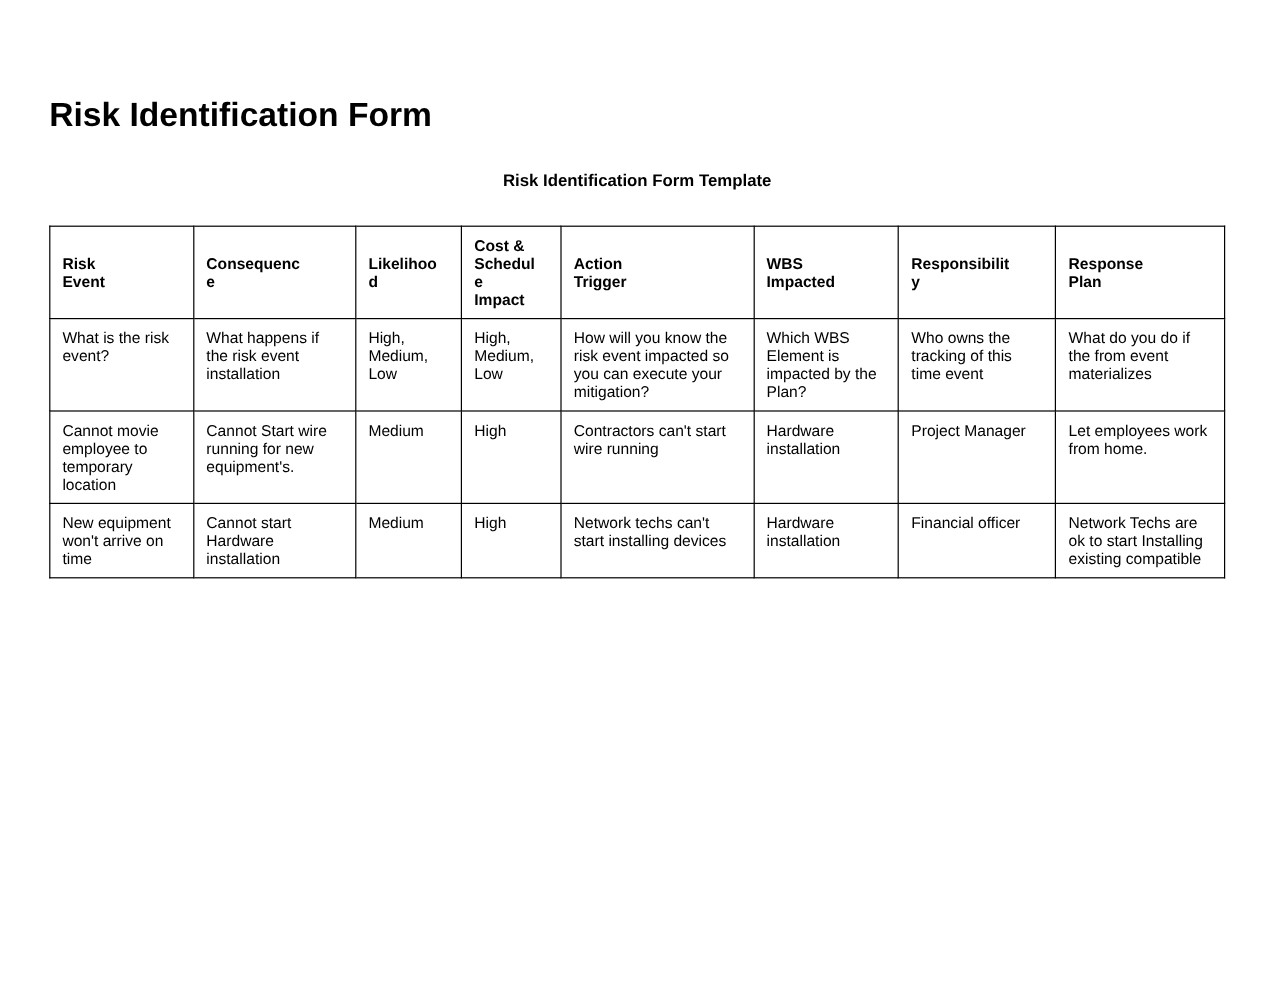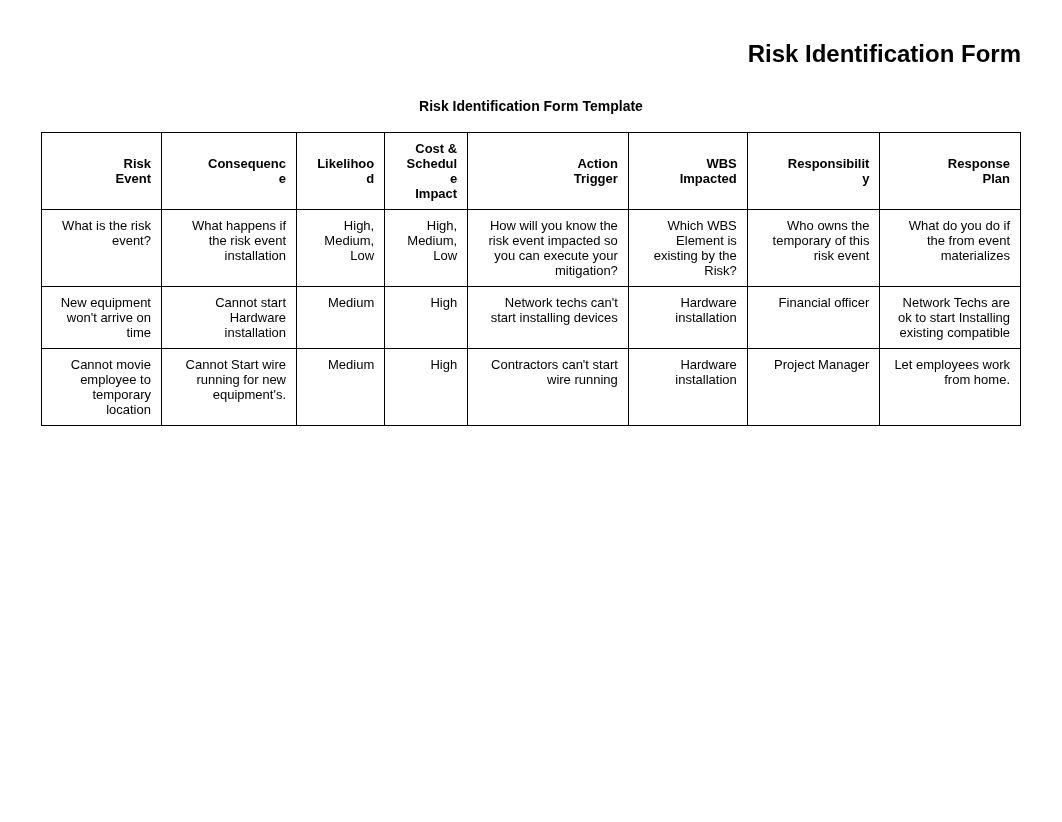--- a/index.html
+++ b/index.html
@@ -19,59 +19,60 @@
     }
 
     .page-container {
       width: 100%;
       max-width: 1020px;
       margin: 0 auto;
       padding: 20px;
     }
 
     .main-title {
-      text-align: right;
-      font-size: 24px;
+      text-align: left;
+      font-size: 28px;
       font-weight: bold;
       margin-bottom: 30px;
+      margin-top: 40px;
     }
 
     .sub-title {
       text-align: center;
       font-size: 14px;
       font-weight: bold;
-      margin-bottom: 18px;
+      margin-bottom: 30px;
     }
 
     table {
       width: 100%;
       border-collapse: collapse;
       margin-top: 10px;
     }
 
     th, td {
       border: 1px solid #000000;
       padding: 8px 10px;
       vertical-align: top;
-      text-align: right;
+      text-align: left;
       font-size: 13px;
     }
 
     th {
       font-weight: bold;
       text-align: center;
       vertical-align: middle;
     }
 
     thead tr {
       background-color: #ffffff;
     }
 
     .header-row th {
-      text-align: right;
+      text-align: left;
       border-radius: 24px;
     }
 
     td {
       vertical-align: top;
     }
   </style>
 </head>
 <body>
 
@@ -94,41 +95,41 @@
       </tr>
     </thead>
     <tbody>
 
       <tr>
         <td>What is the risk event?</td>
         <td>What happens if the risk event installation</td>
         <td>High, Medium, Low</td>
         <td>High, Medium, Low</td>
         <td>How will you know the risk event impacted so you can execute your mitigation?</td>
-        <td>Which WBS Element is existing by the Risk?</td>
-        <td>Who owns the temporary of this risk event</td>
+        <td>Which WBS Element is impacted by the Plan?</td>
+        <td>Who owns the tracking of this time event</td>
         <td>What do you do if the from event materializes</td>
+      </tr>
+
+      <tr>
+        <td>Cannot movie employee to temporary location</td>
+        <td>Cannot Start wire running for new equipment's.</td>
+        <td>Medium</td>
+        <td>High</td>
+        <td>Contractors can't start wire running</td>
+        <td>Hardware installation</td>
+        <td>Project Manager</td>
+        <td>Let employees work from home.</td>
       </tr>
 
       <tr>
         <td>New equipment won't arrive on time</td>
         <td>Cannot start Hardware installation</td>
         <td>Medium</td>
         <td>High</td>
         <td>Network techs can't start installing devices</td>
         <td>Hardware installation</td>
         <td>Financial officer</td>
         <td>Network Techs are ok to start Installing existing compatible</td>
       </tr>
-
-      <tr>
-        <td>Cannot movie employee to temporary location</td>
-        <td>Cannot Start wire running for new equipment's.</td>
-        <td>Medium</td>
-        <td>High</td>
-        <td>Contractors can't start wire running</td>
-        <td>Hardware installation</td>
-        <td>Project Manager</td>
-        <td>Let employees work from home.</td>
-      </tr>
     </tbody>
   </table>
 </div>
 
 </body></html>

